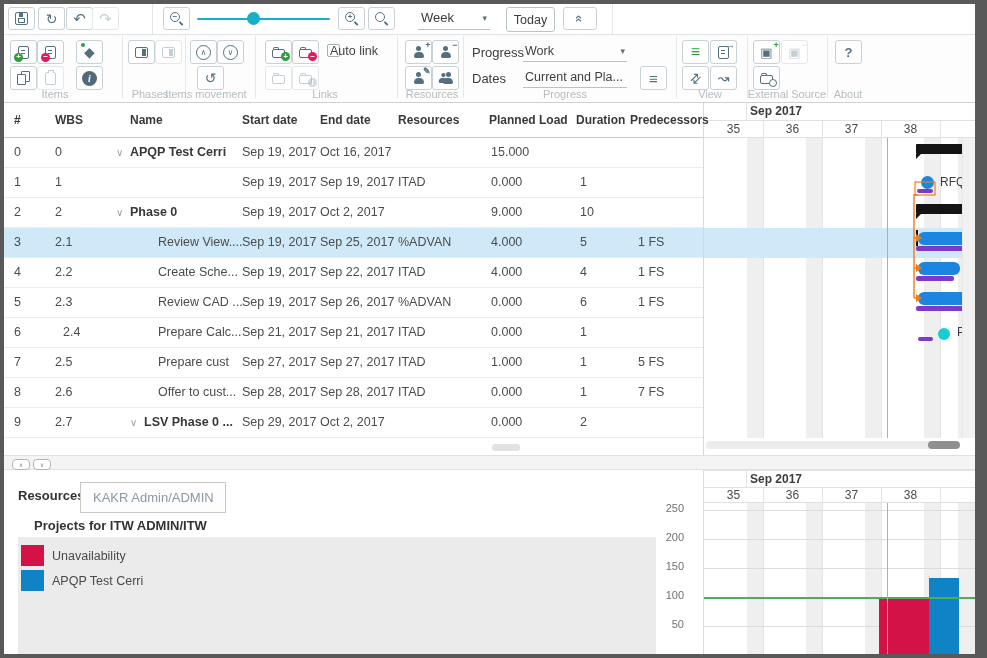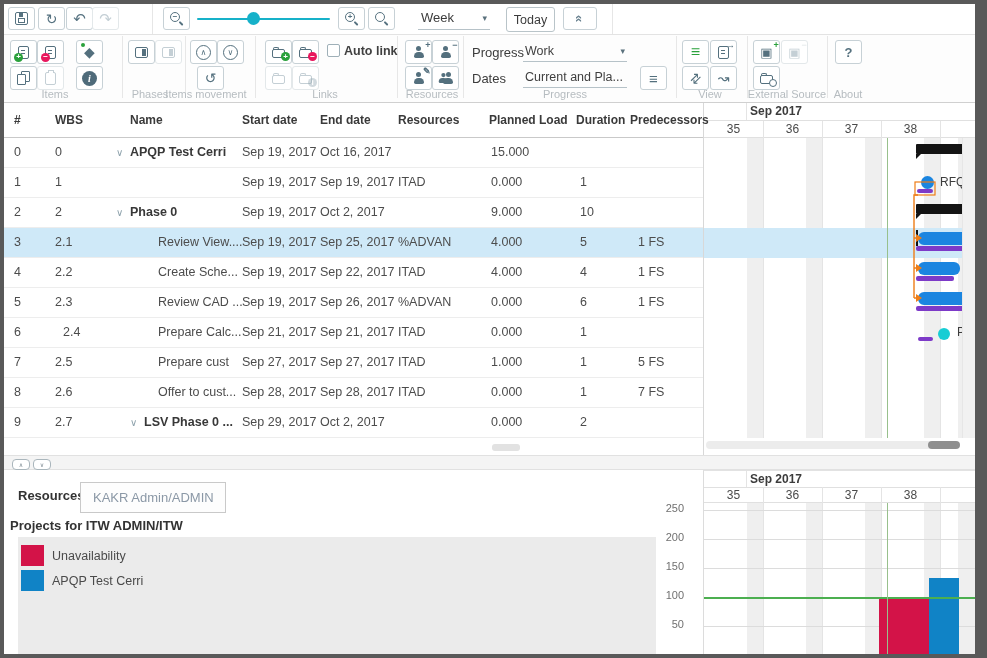--- a/index.html
+++ b/index.html
@@ -244,21 +244,21 @@
           <span class="g-tray"></span>
         </span>
       </div>
       <div class="abs rbtn dis" style="left: 292px; top: 31px; width: 27px; height: 24px;">
         <span class="icw">
           <span class="g-tray"></span>
           <span class="bcirc br" style="background: rgb(141, 163, 173);">i</span>
         </span>
       </div>
       <div class="abs chk" style="left: 327px; top: 9px; width: 13px; height: 13px;"></div>
-      <div class="abs chklab" style="left: 344px; top: 10px; font-weight: bold;">Auto link</div>
+      <div class="abs chklab" style="left: 330px; top: 10px;">Auto link</div>
       <div class="abs glabel" style="left: 432px; top: 53px; transform: translateX(-50%);">Resources</div>
       <div class="abs rbtn" style="left: 405px; top: 5px; width: 27px; height: 24px;">
         <span class="icw">
           <span class="g-person"></span>
           <span class="bdg">+</span>
         </span>
       </div>
       <div class="abs rbtn" style="left: 432px; top: 5px; width: 27px; height: 24px;">
         <span class="icw">
           <span class="g-person"></span>
@@ -505,21 +505,21 @@
   <div id="splitter">
     <span class="spbtn abs" style="left:12px;top:3px">∧</span>
     <span class="spbtn abs" style="left:33px;top:3px">∨</span>
   </div>
 
   <div id="bottom">
     <div class="abs btitle" style="left:18px;top:18px">Resources</div>
     <div class="abs res-input" style="left:80px;top:12px;width:146px;height:31px">
       <span>KAKR Admin/ADMIN</span>
     </div>
-    <div class="abs btitle" style="left:10px;top:48px">Projects for ITW ADMIN/ITW</div>
+    <div class="abs btitle" style="left:34px;top:48px">Projects for ITW ADMIN/ITW</div>
     <div class="abs" id="legendpanel" style="left:18px;top:67px;width:638px;height:118px">
         <div class="sw" style="background: rgb(211, 19, 72); left: 3px; top: 8px; width: 23px; height: 21px;"></div>
         <div class="lglab" style="left: 34px; top: 12px;">Unavailability</div>
         <div class="sw" style="background: rgb(16, 131, 198); left: 3px; top: 33px; width: 23px; height: 21px;"></div>
         <div class="lglab" style="left: 34px; top: 37px;">APQP Test Cerri</div>
       </div>
     <div id="ylabels">
         <div class="abs ylab" style="left: 650px; top: 32px; width: 34px; height: 12px;">250</div>
         <div class="abs ylab" style="left: 650px; top: 61px; width: 34px; height: 12px;">200</div>
         <div class="abs ylab" style="left: 650px; top: 90px; width: 34px; height: 12px;">150</div>

